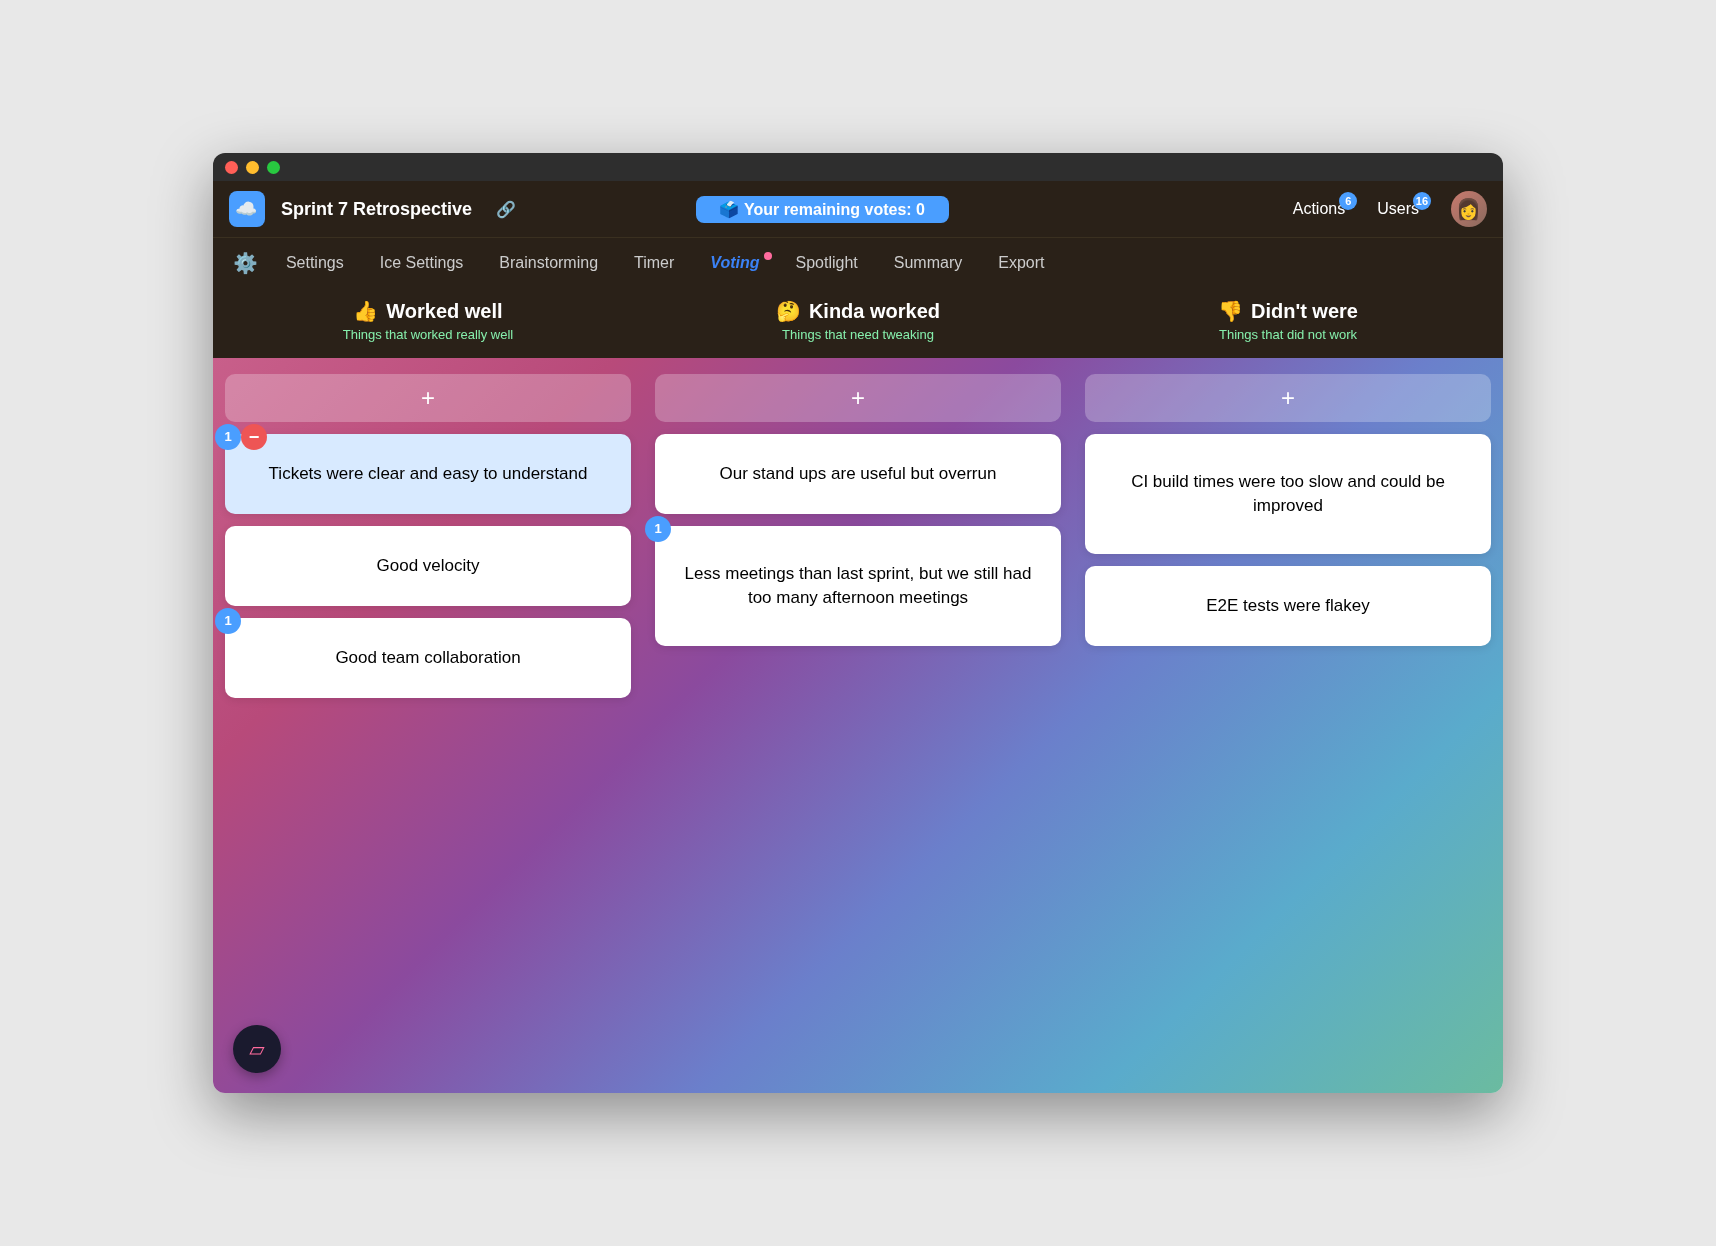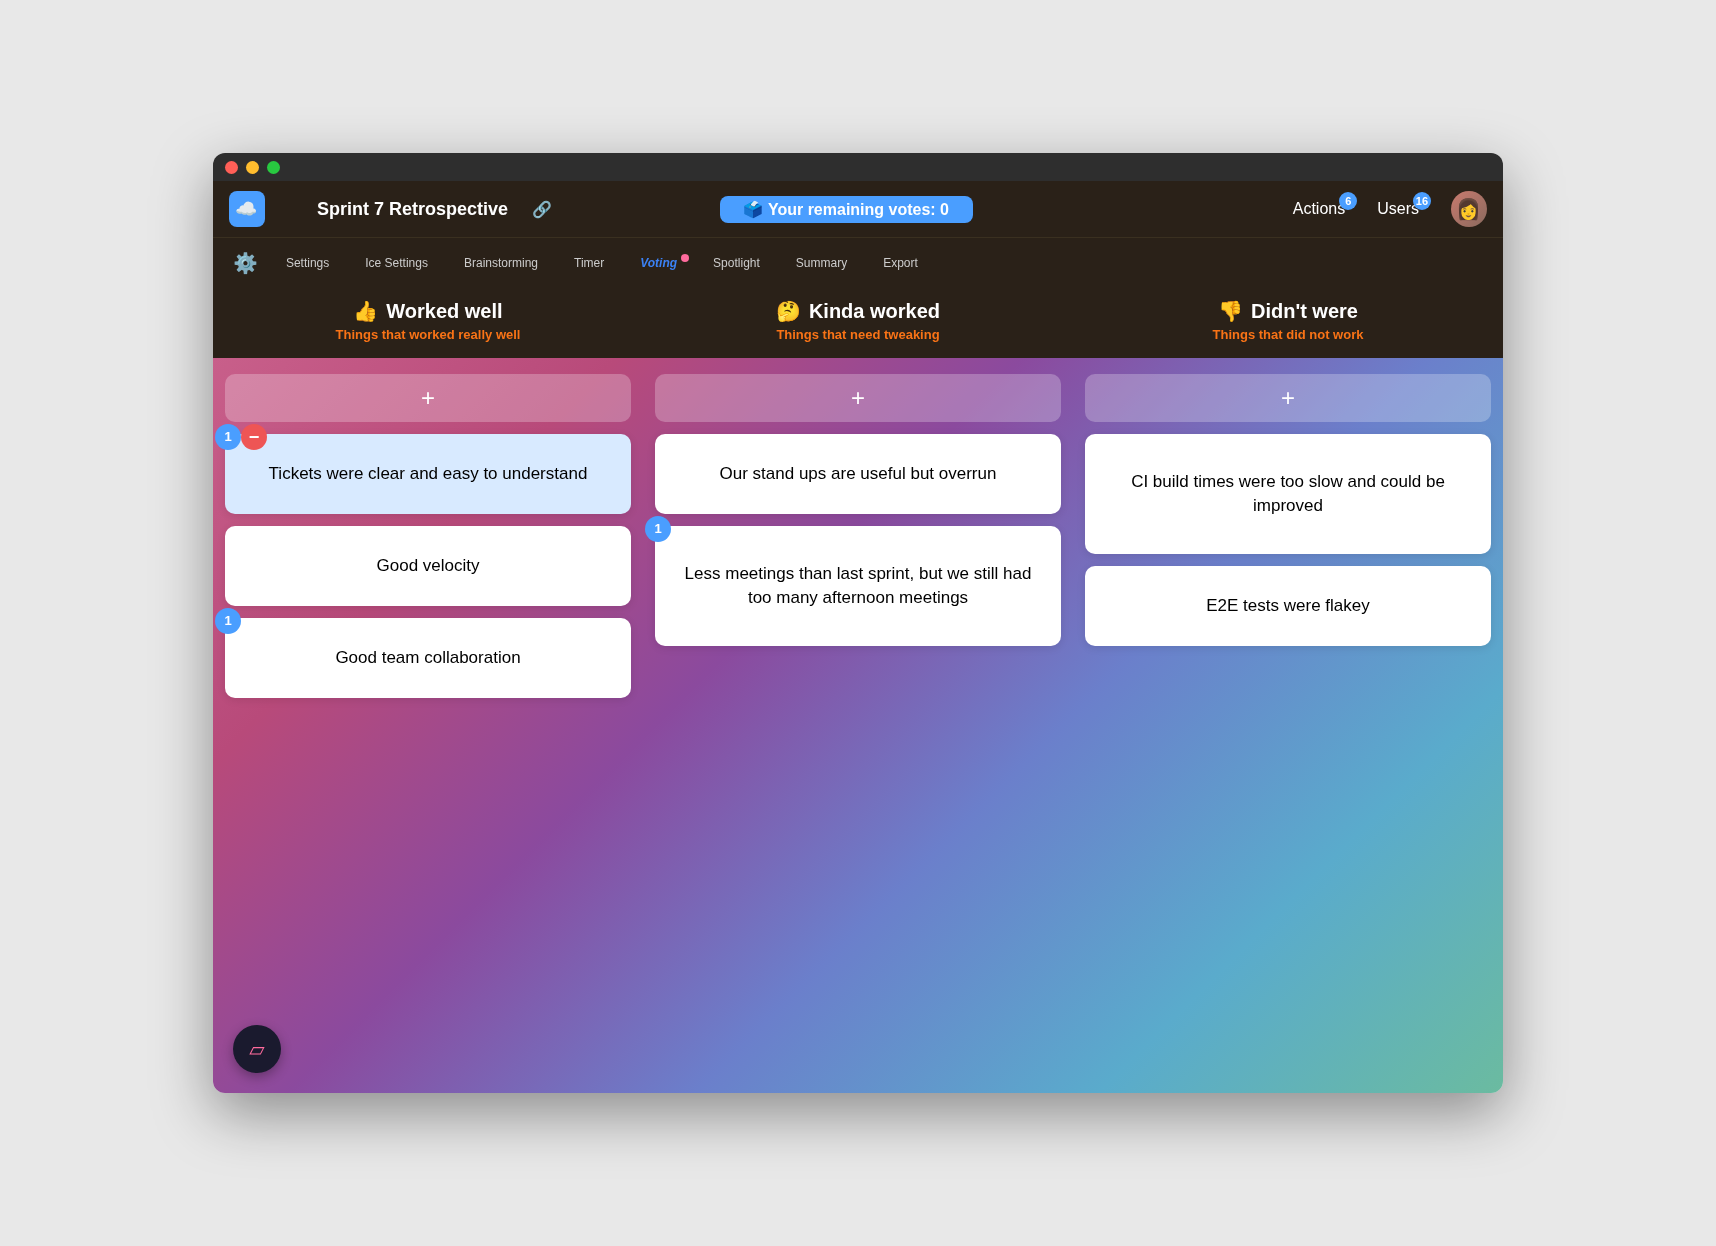--- a/index.html
+++ b/index.html
@@ -52,21 +52,20 @@
       background: #4a9eff;
       border-radius: 8px;
       display: flex; align-items: center; justify-content: center;
       font-size: 18px;
     }
     .app-title {
       color: white;
       font-size: 18px;
       font-weight: 600;
       margin-right: 8px;
-      margin-left: 36px;
     }
     .link-icon {
       color: #888;
       font-size: 16px;
       cursor: pointer;
     }
     .votes-btn {
       background: #4a9eff;
       color: white;
       border-radius: 8px;
@@ -114,21 +113,21 @@
       height: 50px;
       display: flex;
       align-items: center;
       padding: 0 12px;
       gap: 4px;
       flex-shrink: 0;
       border-top: 1px solid #3a3020;
     }
     .nav-item {
       color: #ccc;
-      font-size: 12px;
+      font-size: 16px;
       padding: 6px 16px;
       border-radius: 6px;
       cursor: pointer;
       position: relative;
     }
     .nav-item.active { color: #3b82f6; font-weight: 600; font-style: italic; }
     .nav-dot {
       position: absolute;
       top: 4px; right: 4px;
       width: 8px; height: 8px;
@@ -157,22 +156,22 @@
       font-size: 20px;
       font-weight: 700;
       display: flex;
       align-items: center;
       justify-content: center;
       gap: 8px;
       margin-bottom: 4px;
     }
     .col-header-subtitle {
       font-size: 13px;
-      color: #f97316;
-      font-weight: 700;
+      color: #86efac;
+      font-weight: 400;
     }
     
     .board {
       flex: 1;
       background: linear-gradient(135deg, #c85f8a 0%, #b84a7a 20%, #8b4a9e 40%, #6b7fcb 60%, #5aabcc 80%, #6bbba0 100%);
       display: flex;
       overflow: hidden;
       padding: 0;
     }
     .board-col {

